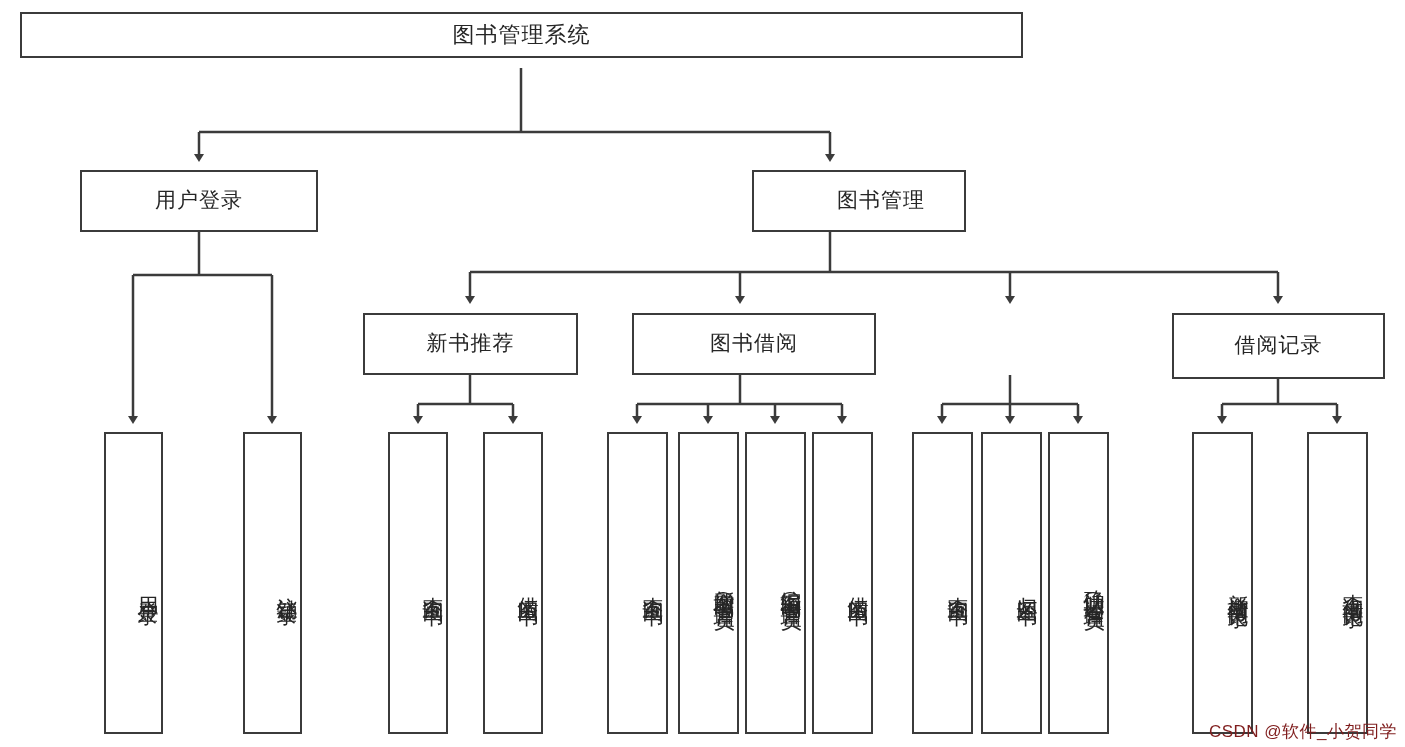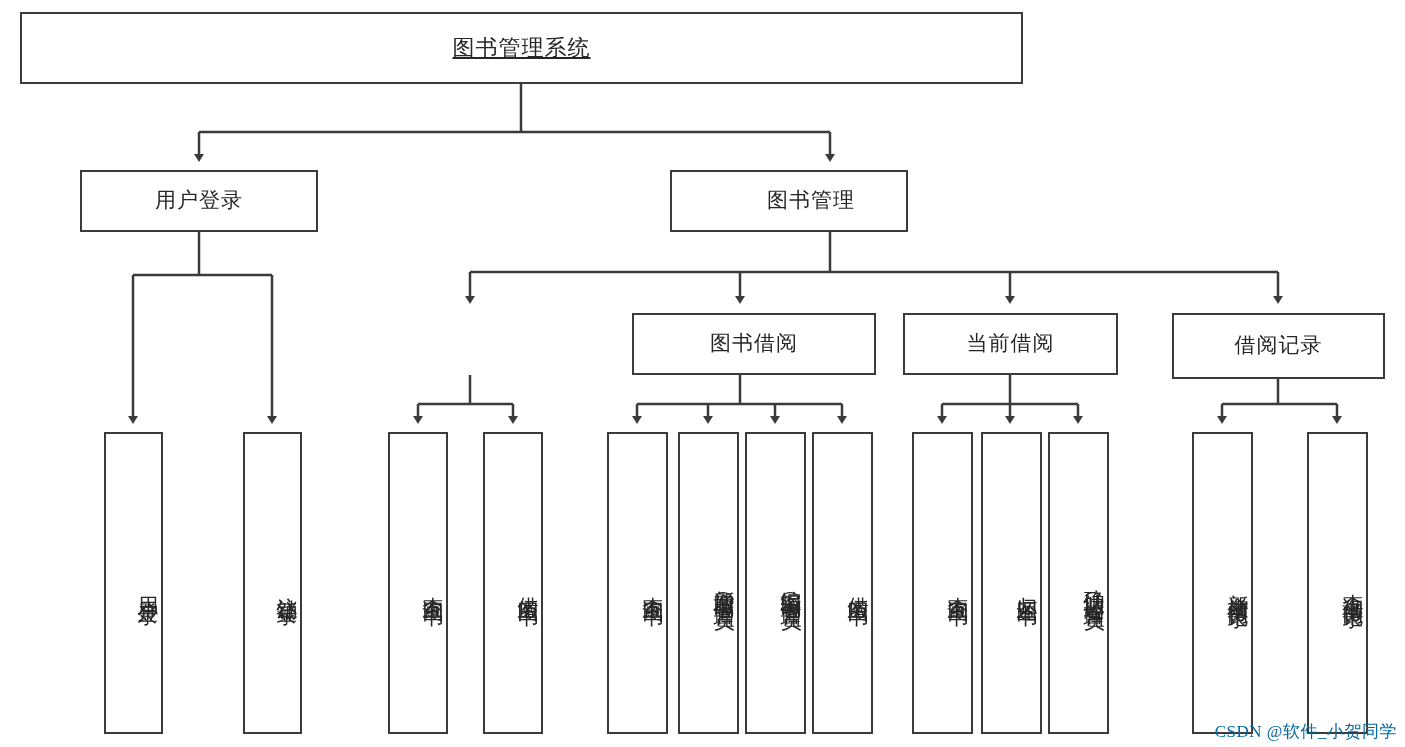--- a/index.html
+++ b/index.html
@@ -45,33 +45,32 @@
     padding-top:6px;
   }
   .node.vert .vtext{
     writing-mode:vertical-rl;
     text-orientation:upright;
     display:block;
     white-space:normal;
     text-align:center;
   }
   #root-node{
-    left:20px;top:12px;width:1003px;height:72px;
+    left:20px;top:12px;width:1003px;height:46px;
     font-size:22px;
-    text-decoration:underline;
   }
   .watermark{
     position:absolute;
     right:8px;bottom:4px;
     font-size:17px;
-    color:#0369a1;
+    color:#7f1d1d;
     letter-spacing:0.5px;
     z-index:5;
     white-space:nowrap;
-    font-family:Liberation Serif, serif;
+    font-family:Liberation Sans, sans-serif;
   }
 </style>
 </head>
 <body>
 
 <div id="diagram-root">
 
   <svg id="connectors" viewBox="0 0 1405 747">
     <defs>
       <marker id="arrow" markerWidth="10" markerHeight="10" refX="4" refY="5" orient="auto" markerUnits="userSpaceOnUse">
@@ -122,26 +121,26 @@
       <path d="M1222,404 L1337,404"></path>
       <path d="M1222,404 L1222,420" marker-end="url(#arrow)"></path>
       <path d="M1337,404 L1337,420" marker-end="url(#arrow)"></path>
     </g>
   </svg>
 
   <div class="node horiz" id="root-node">图书管理系统</div>
 
   <div class="node horiz" style="left:80px;top:170px;width:238px;height:62px;">用户登录</div>
 
-  <div class="node horiz" style="left:670px;top:170px;width:238px;height:62px;padding-left:44px;">图书管理</div>
+  <div class="node horiz" style="left:752px;top:170px;width:214px;height:62px;padding-left:44px;">图书管理</div>
 
+  <div class="node horiz" style="left:363px;top:313px;width:215px;height:62px;">新书推荐</div>
 
   <div class="node horiz" style="left:632px;top:313px;width:244px;height:62px;">图书借阅</div>
 
-  <div class="node horiz" style="left:903px;top:313px;width:215px;height:62px;">当前借阅</div>
 
   <div class="node horiz" style="left:1172px;top:313px;width:213px;height:66px;">借阅记录</div>
 
   <div class="node vert" style="left:104px;top:432px;width:59px;height:302px;">
     <span class="vtext">用户登录</span>
   </div>
 
   <div class="node vert" style="left:243px;top:432px;width:59px;height:302px;">
     <span class="vtext">注销登录</span>
   </div>

